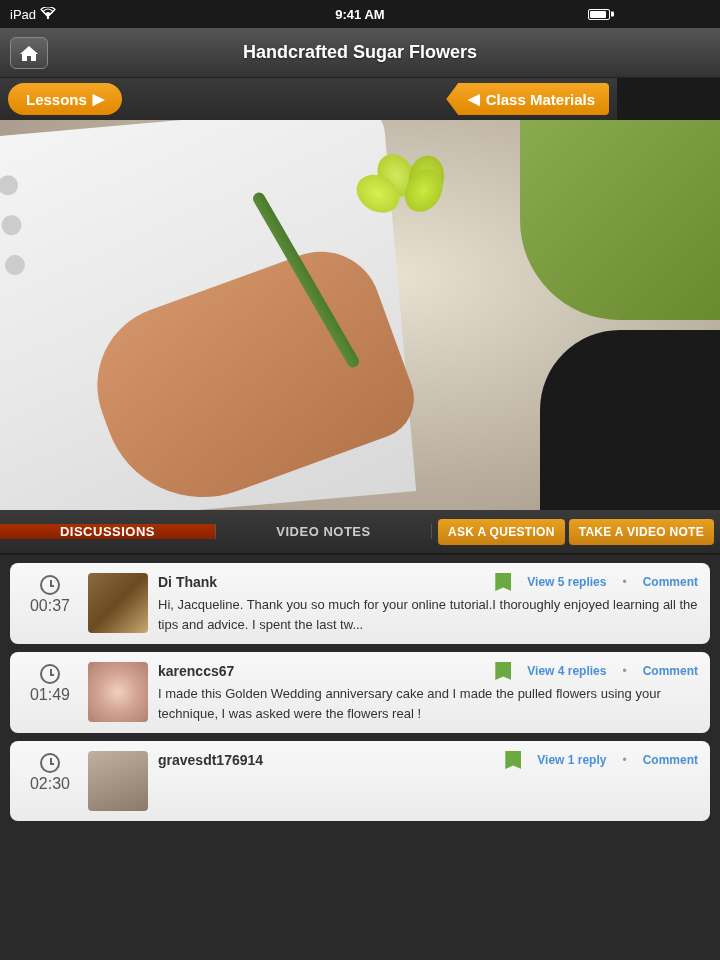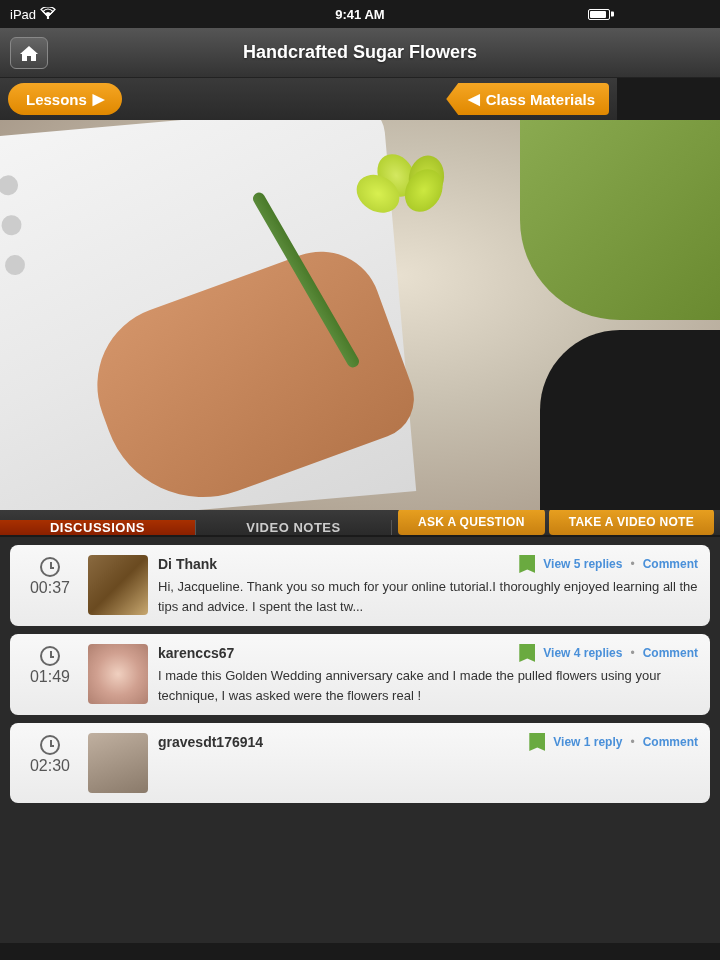--- a/index.html
+++ b/index.html
@@ -184,24 +184,24 @@
       right: 0;
       width: 180px;
       height: 180px;
       background: #1a1a1a;
       border-radius: 80px 0 0 0;
     }
 
     
     #tab-bar {
       width: 720px;
-      height: 27px;
+      height: 45px;
       background: linear-gradient(180deg, #3a3a3a 0%, #2a2a2a 100%);
       display: flex;
-      align-items: flex-end;
+      align-items: center;
       border-bottom: 2px solid #1a1a1a;
     }
     .tab-item {
       flex: 1;
       display: flex;
       align-items: center;
       justify-content: center;
       color: #ccc;
       font-size: 13px;
       font-weight: 700;
@@ -214,21 +214,21 @@
       background: linear-gradient(180deg, #a83000 0%, #8a2000 100%);
       color: white;
     }
     .tab-actions {
       display: flex;
       align-items: center;
       gap: 4px;
       padding: 0 6px;
     }
     .action-btn {
-      padding: 6px 20px;
+      padding: 6px 10px;
       border-radius: 4px;
       font-size: 12px;
       font-weight: 700;
       cursor: pointer;
       color: white;
       text-transform: uppercase;
       letter-spacing: 0.3px;
       white-space: nowrap;
     }
     .action-btn.ask {
@@ -328,21 +328,21 @@
       margin-bottom: 4px;
     }
     .commenter-name {
       font-size: 14px;
       font-weight: 600;
       color: #333;
     }
     .reply-actions {
       display: flex;
       align-items: center;
-      gap: 4px;
+      gap: 12px;
       font-size: 12px;
     }
     .bookmark-icon {
       width: 16px;
       height: 18px;
       background: #6aaa40;
       clip-path: polygon(0 0, 100% 0, 100% 100%, 50% 80%, 0 100%);
       margin-right: 4px;
     }
     .view-replies {

